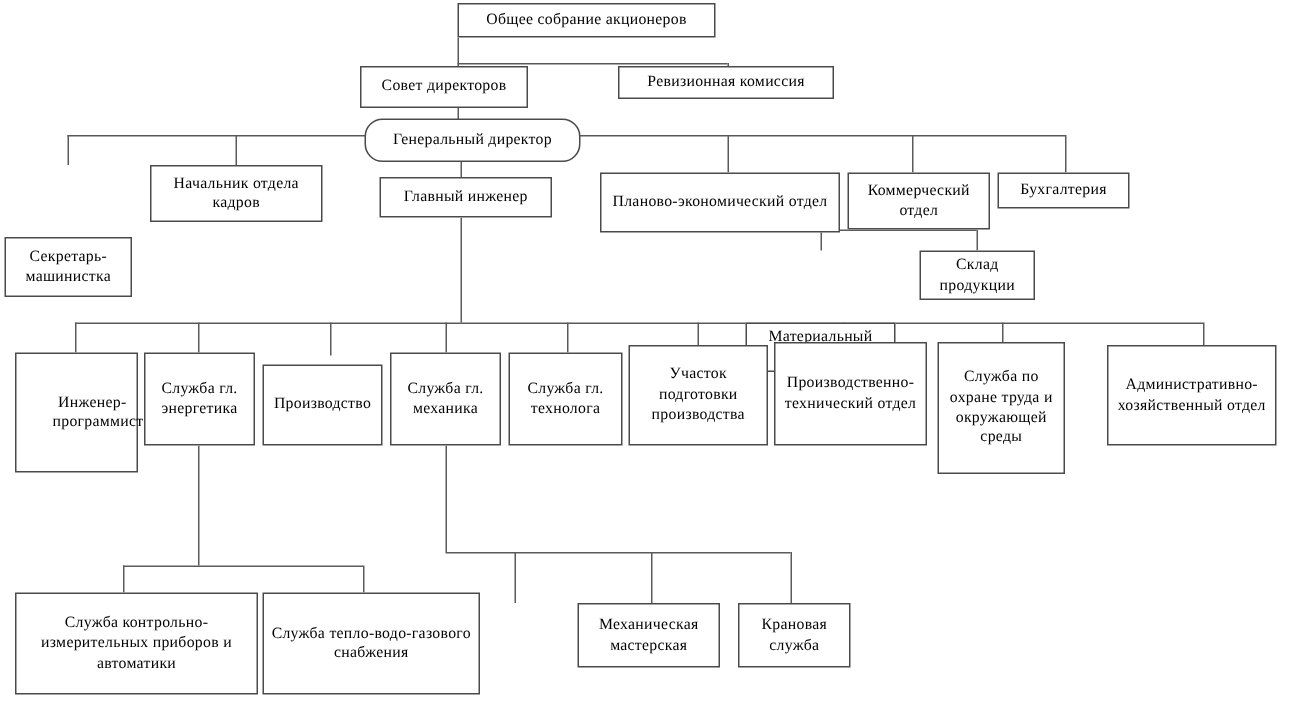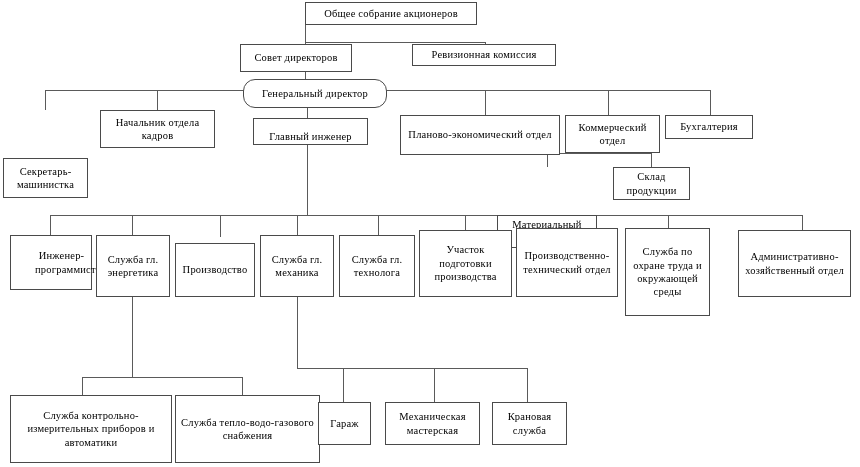--- a/index.html
+++ b/index.html
@@ -107,21 +107,21 @@
   </div>
 
   <div class="node" style="left:3px; top:110px; width:85px; height:40px;margin-top:48px;">
     <span>Секретарь-машинистка</span>
   </div>
 
   <div class="node" style="left:100px; top:110px; width:115px; height:38px;">
     <span>Начальник отдела кадров</span>
   </div>
 
-  <div class="node" style="left:253px; top:118px; width:115px; height:27px;align-items:flex-end;">
+  <div class="node" style="left:253px; top:118px; width:115px; height:27px;">
     <span>Главный инженер</span>
   </div>
 
   <div class="node" style="left:400px; top:115px; width:160px; height:40px;">
     <span>Планово-экономический отдел</span>
   </div>
 
   <div class="node" style="left:565px; top:115px; width:95px; height:38px;">
     <span>Коммерческий отдел</span>
   </div>
@@ -131,21 +131,21 @@
   </div>
 
   <div class="node" style="left:497px; top:167px; width:100px; height:33px;margin-top:48px;">
     <span>Материальный склад</span>
   </div>
 
   <div class="node" style="left:613px; top:167px; width:77px; height:33px;">
     <span>Склад продукции</span>
   </div>
 
-  <div class="node" style="left:10px; top:235px; width:82px; height:55px;padding-left:24px;">
+  <div class="node" style="left:10px; top:235px; width:82px; height:80px;padding-left:24px;">
     <span>Инженер-программист</span>
   </div>
 
   <div class="node" style="left:96px; top:235px; width:74px; height:62px;">
     <span>Служба гл. энергетика</span>
   </div>
 
   <div class="node" style="left:175px; top:243px; width:80px; height:54px;">
     <span>Производство</span>
   </div>
@@ -175,23 +175,20 @@
   </div>
 
   <div class="node" style="left:10px; top:395px; width:162px; height:68px;">
     <span>Служба контрольно-измерительных приборов и автоматики</span>
   </div>
 
   <div class="node" style="left:175px; top:395px; width:145px; height:68px;">
     <span>Служба тепло-водо-газового снабжения</span>
   </div>
 
-  <div class="node" style="left:318px; top:402px; width:53px; height:43px;">
-    <span>Гараж</span>
-  </div>
 
   <div class="node" style="left:385px; top:402px; width:95px; height:43px;">
     <span>Механическая мастерская</span>
   </div>
 
   <div class="node" style="left:492px; top:402px; width:75px; height:43px;">
     <span>Крановая служба</span>
   </div>
 
 </div>

